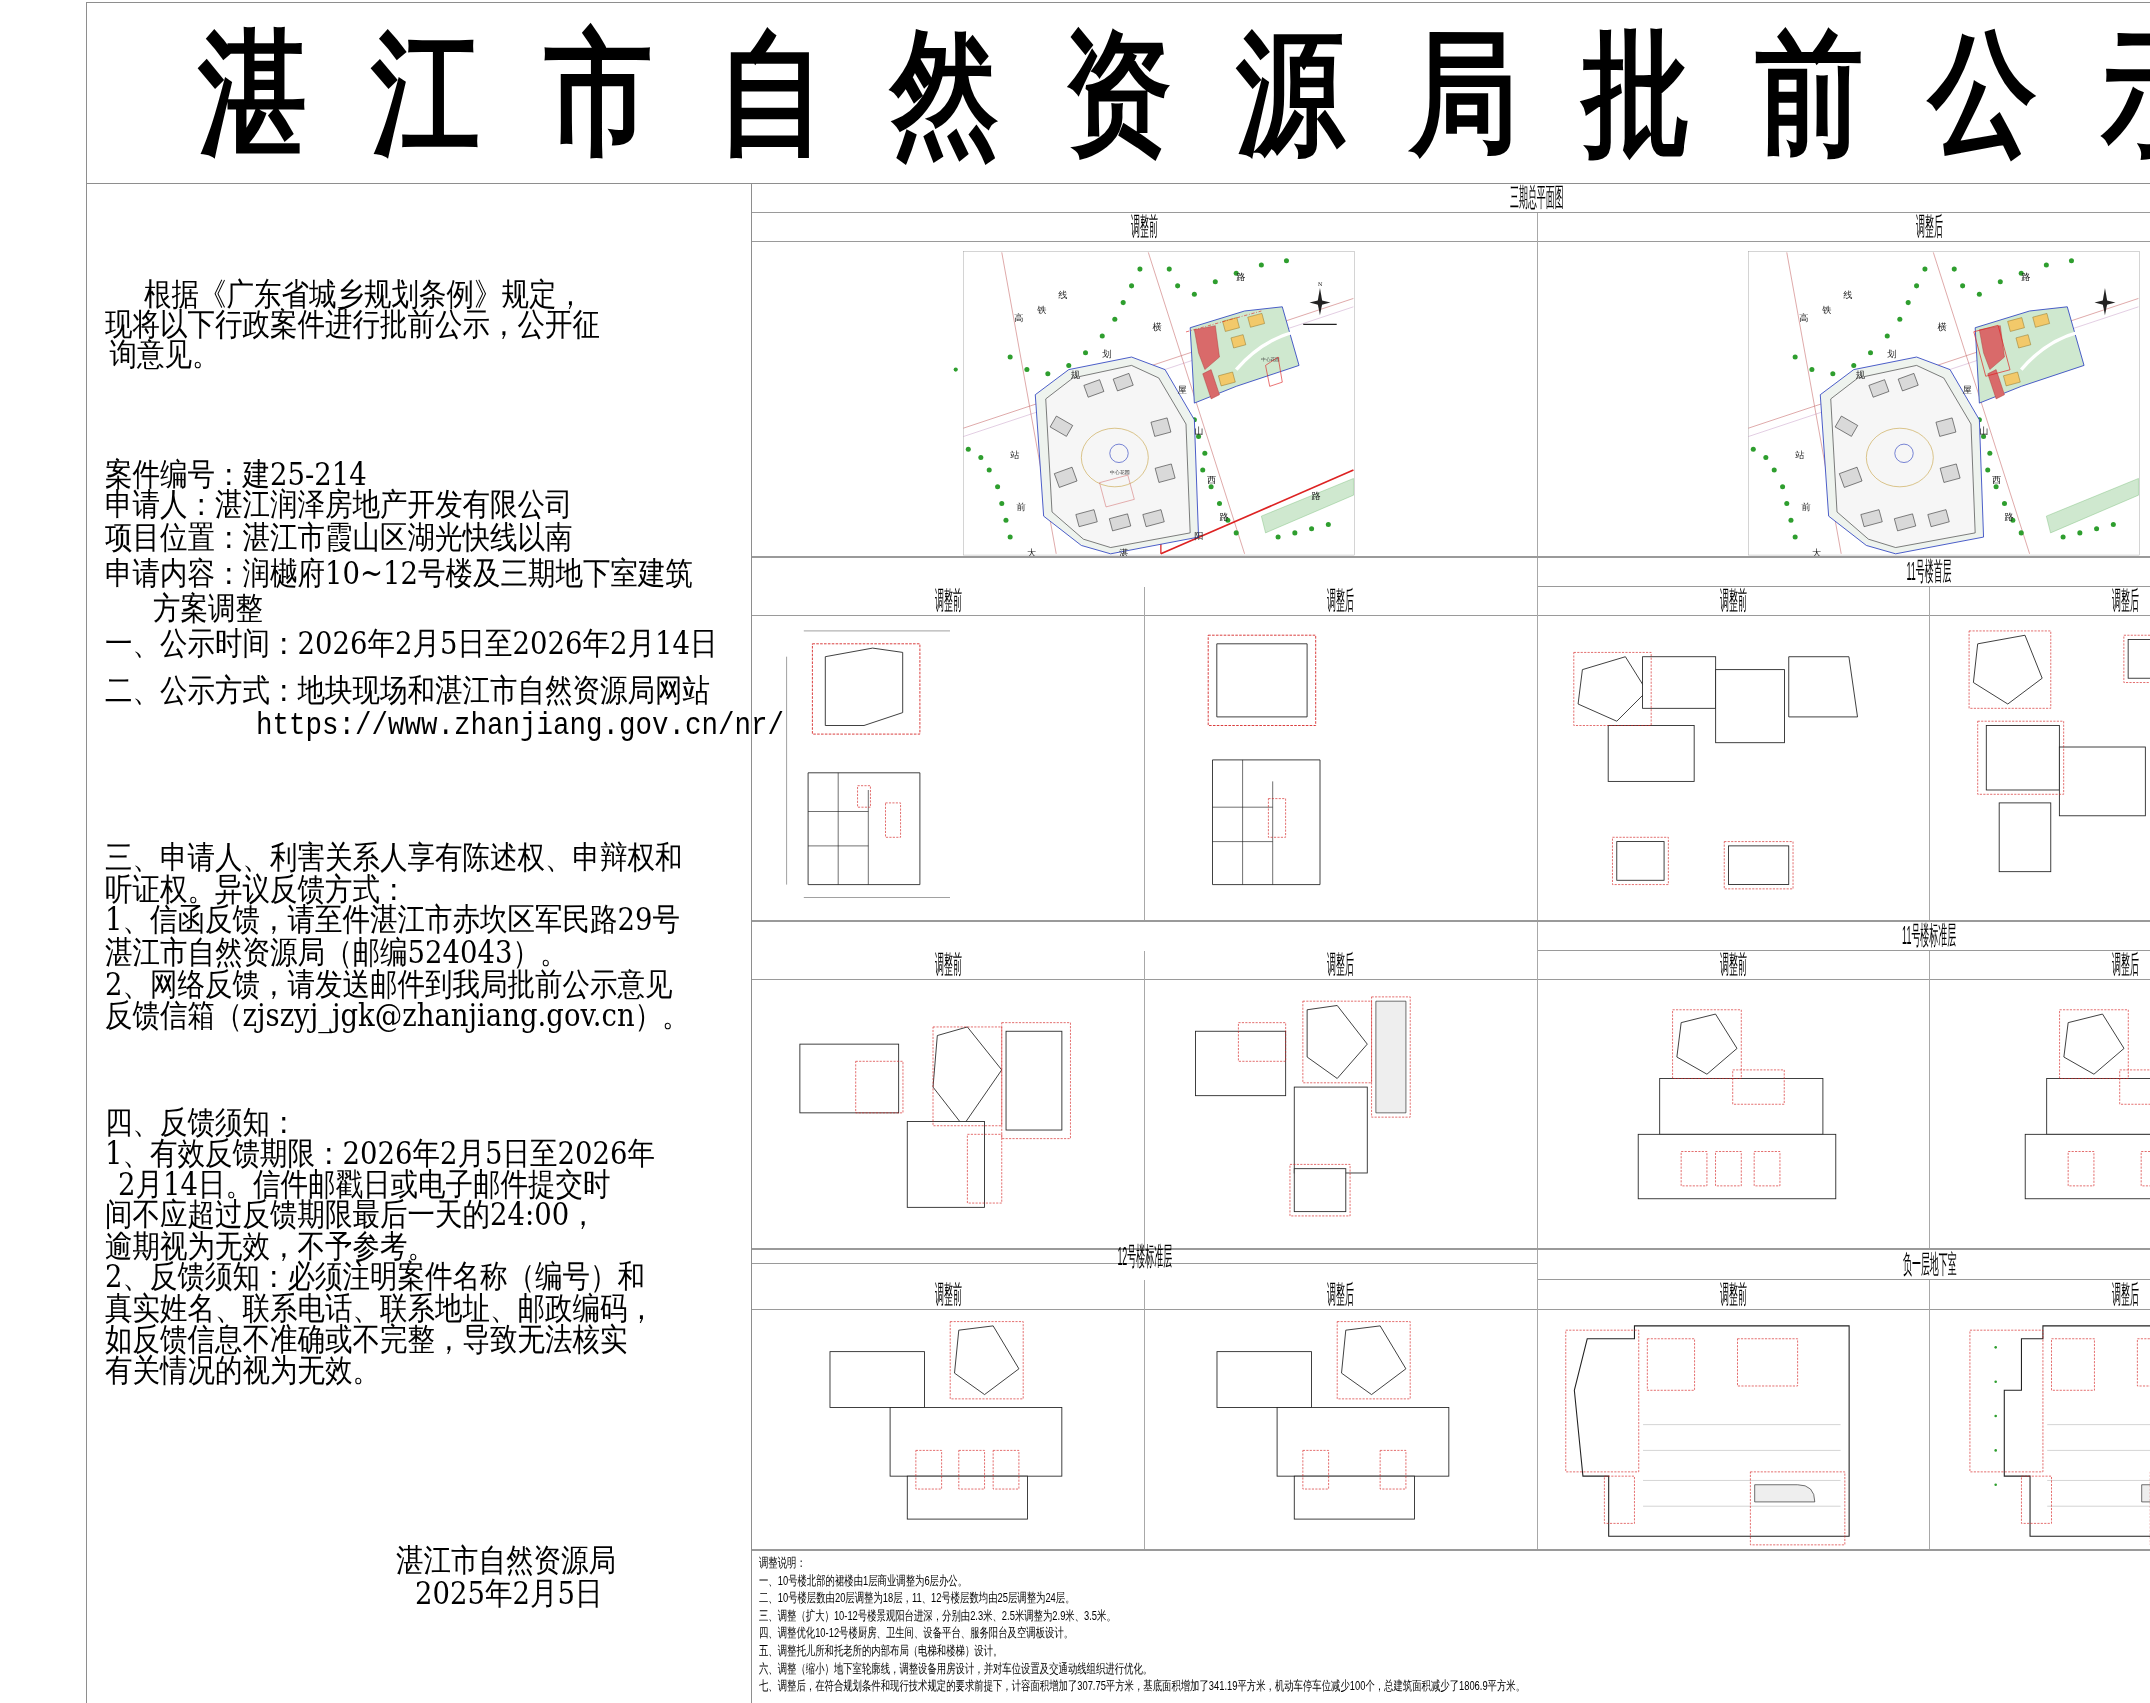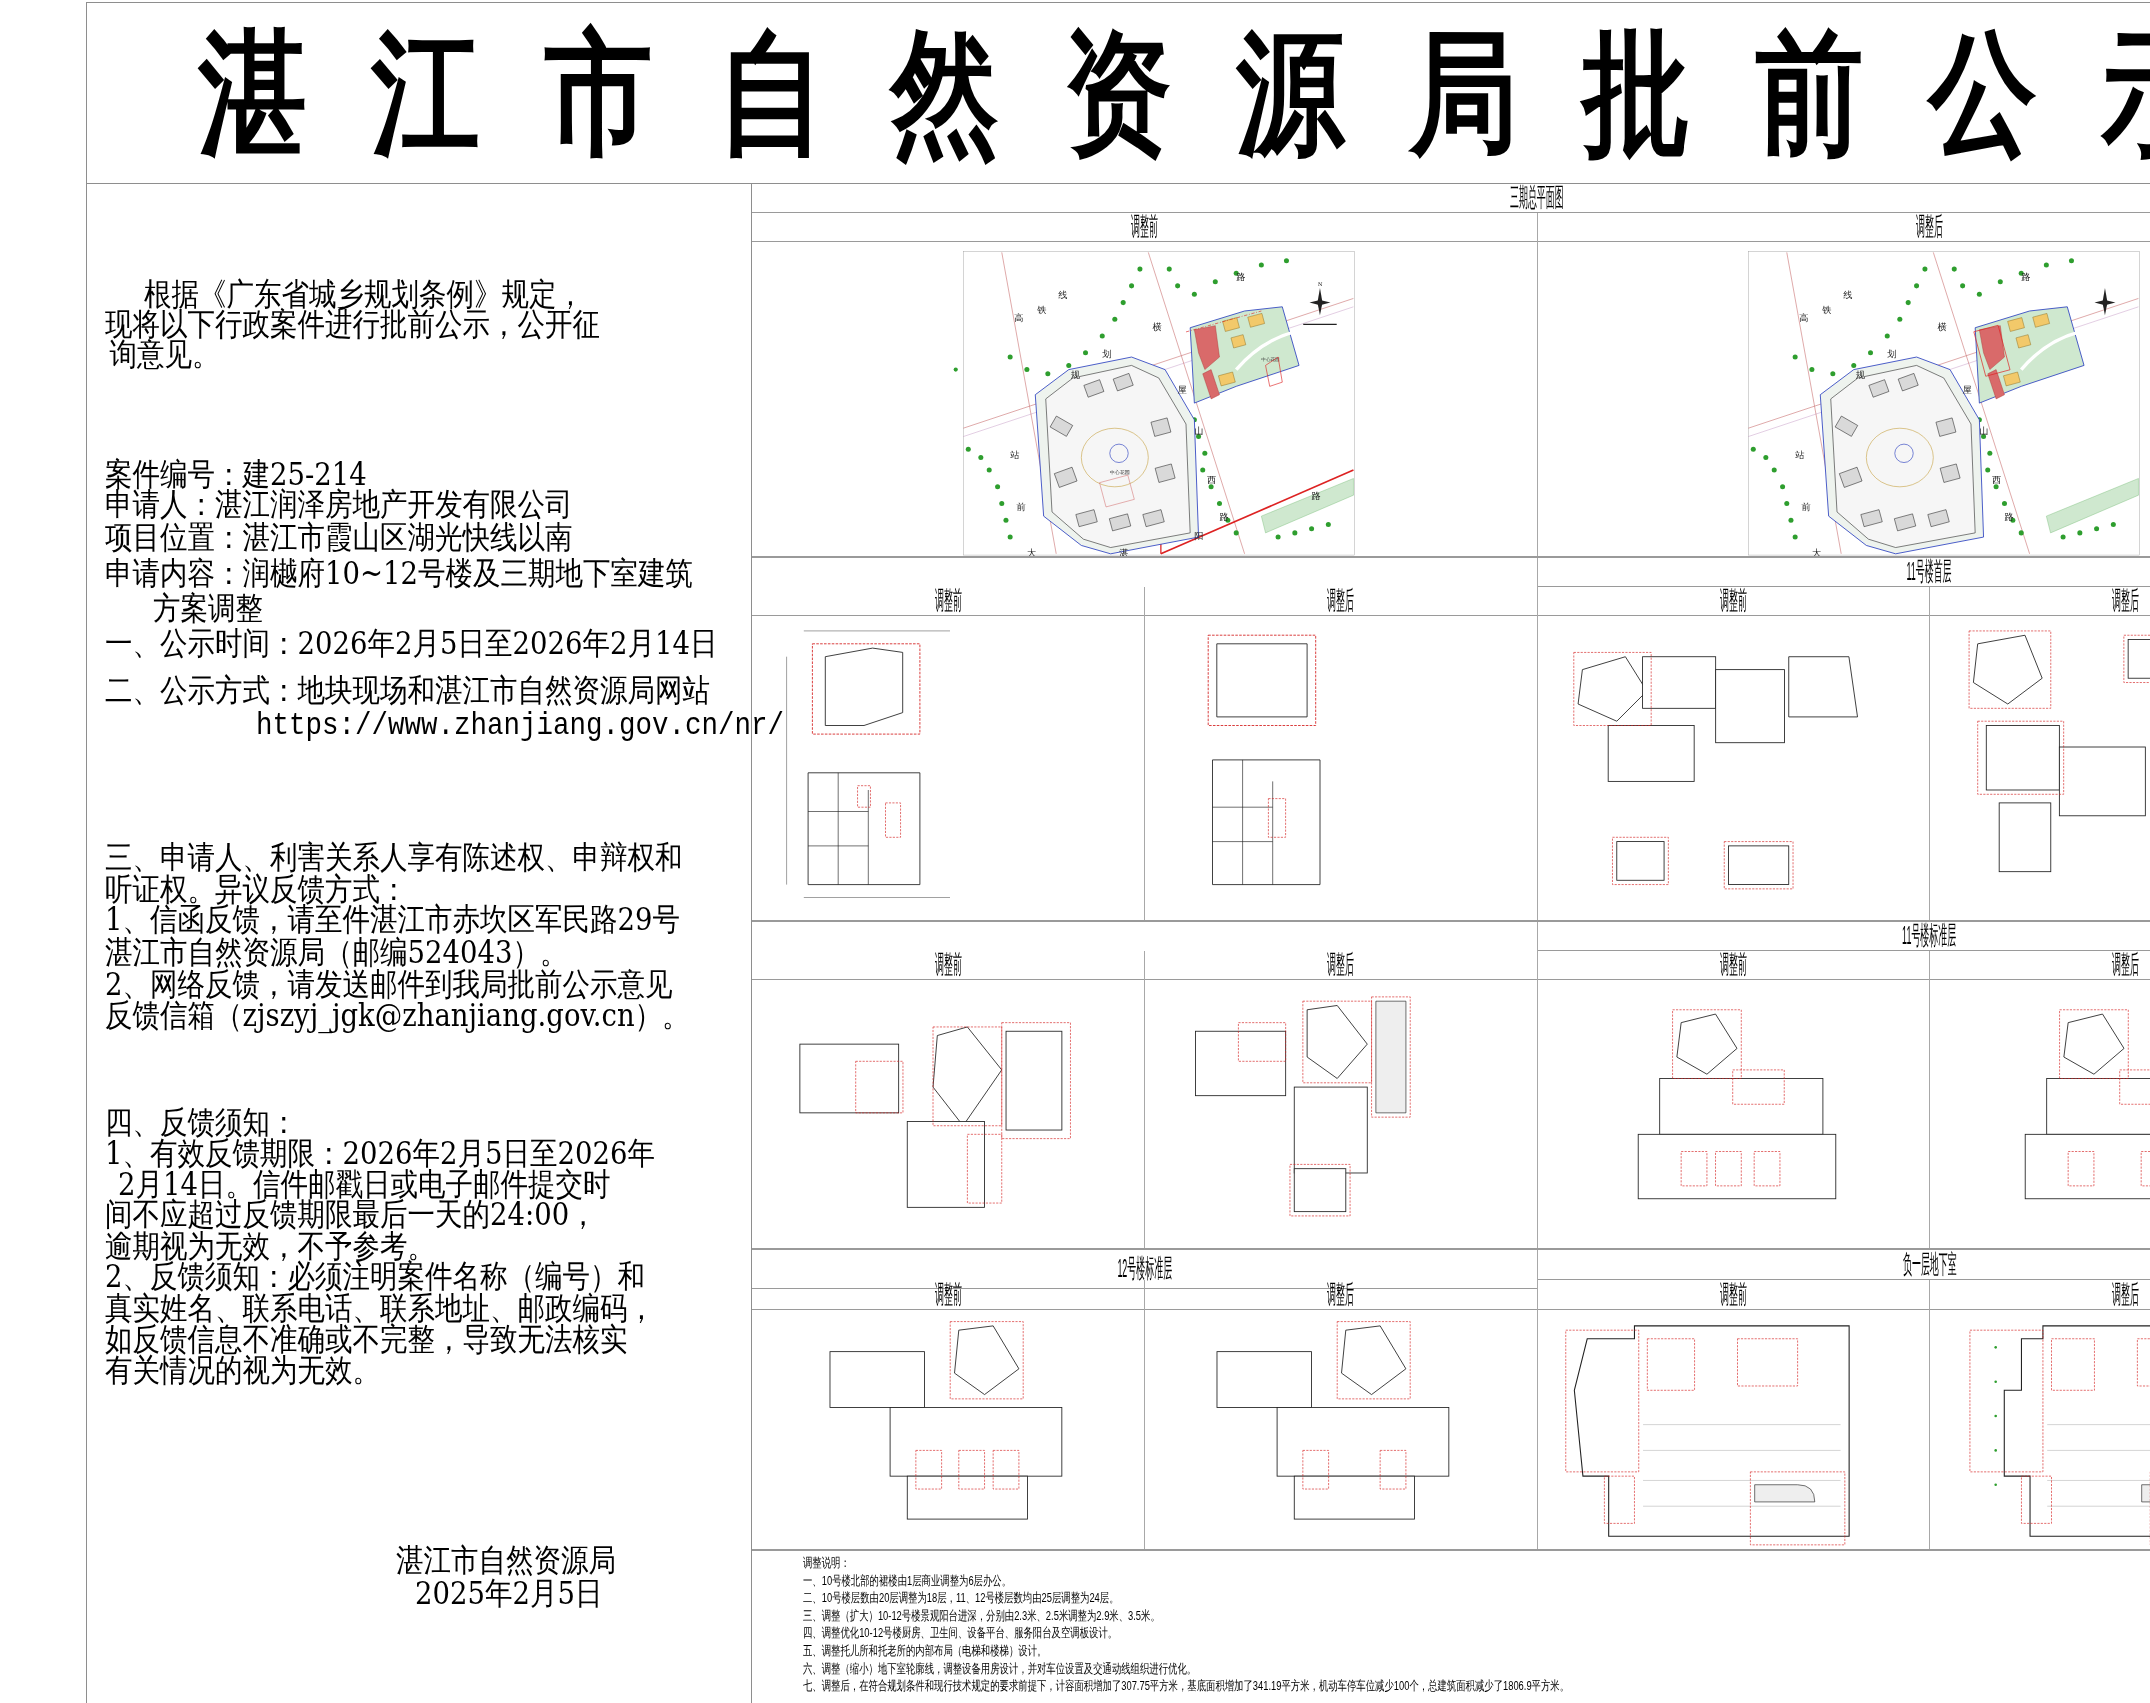--- a/index.html
+++ b/index.html
@@ -8,21 +8,21 @@
   .title-band { position:absolute; left:86px; top:1.7px; width:2236px; height:182px; border-bottom:1.7px solid #8e8e8e; box-sizing:border-box; display:flex; align-items:center; justify-content:center; }
   .title { font-family:"DejaVu Serif","Liberation Serif",serif; font-size:108px; font-weight:bold; letter-spacing:65px; transform:scaleY(1.25); margin-left:65px; white-space:nowrap; line-height:1; }
   .left-panel { position:absolute; left:88px; top:184px; width:664px; height:1523px; border-right:1.7px solid #8e8e8e; box-sizing:border-box; }
   .lp { position:absolute; font-family:"DejaVu Serif","Liberation Serif",serif; font-size:27.5px; line-height:1; white-space:nowrap; transform-origin:left top; transform:scaleY(1.15); }
   .right-panel { position:absolute; left:752px; top:184px; width:1570px; height:1523px; }
   .hdr { position:absolute; box-sizing:border-box; border-bottom:1.7px solid #9a9a9a; display:flex; align-items:center; justify-content:center; font-family:"Liberation Sans","DejaVu Sans",sans-serif; font-size:16.3px; transform-origin:center; }
   .hdr span { display:inline-block; transform:scaleY(1.6) scaleX(0.55); }
   .vline { position:absolute; width:0.9px; background:#a8a8a8; }
   .hline { position:absolute; height:1.7px; background:#9a9a9a; }
   .cell { position:absolute; overflow:hidden; }
-  .notes { position:absolute; left:759px; top:1554px; font-family:"Liberation Sans","DejaVu Sans",sans-serif; font-size:13px; line-height:17.6px;margin-left:44px; }
+  .notes { position:absolute; left:759px; top:1554px; font-family:"Liberation Sans","DejaVu Sans",sans-serif; font-size:13px; line-height:17.6px; }
   .notes div { white-space:nowrap; transform:scaleX(0.72); transform-origin:left center; }
   svg { display:block; }
 </style>
 </head>
 <body>
 
 <div class="frame"></div>
 
 <div class="title-band">
   <div class="title">湛江市自然资源局批前公示</div>
@@ -321,21 +321,21 @@
       <span>调整前</span>
     </div>
   <div class="hdr" style="left:1177px; top:767px; width:393px; height:29px;">
       <span>调整后</span>
     </div>
   <div class="vline" style="left:785px; top:738px; height:328px;"></div>
   <div class="vline" style="left:392px; top:767px; height:299px;"></div>
   <div class="vline" style="left:1177px; top:767px; height:299px;"></div>
 
   <div class="hline" style="left:0; top:1064px; width:1570px;"></div>
-  <div class="hdr" style="left:0; top:1066px; width:785px; height:39px;justify-content:center;">
+  <div class="hdr" style="left:0; top:1066px; width:785px; height:14px;justify-content:center;">
       <span>12号楼标准层</span>
     </div>
   <div class="hdr" style="left:785px; top:1066px; width:785px; height:30px;">
       <span>负一层地下室</span>
     </div>
   <div class="hdr" style="left:0; top:1096px; width:392px; height:30px;">
       <span>调整前</span>
     </div>
   <div class="hdr" style="left:392px; top:1096px; width:393px; height:30px;">
       <span>调整后</span>

